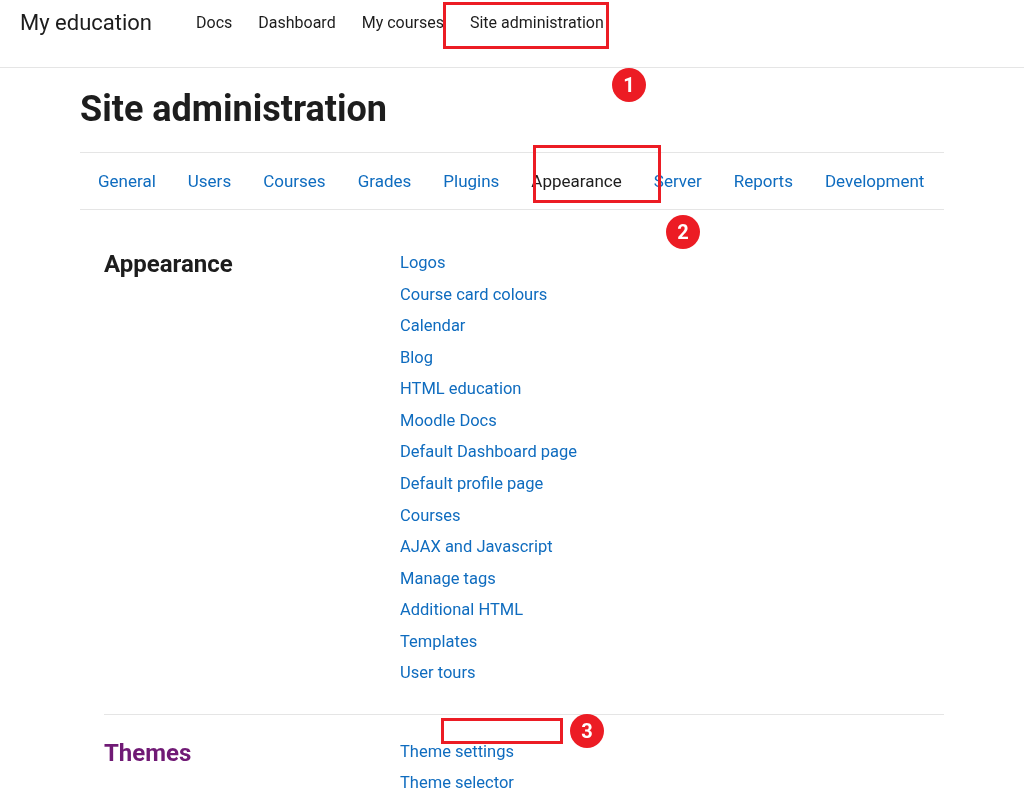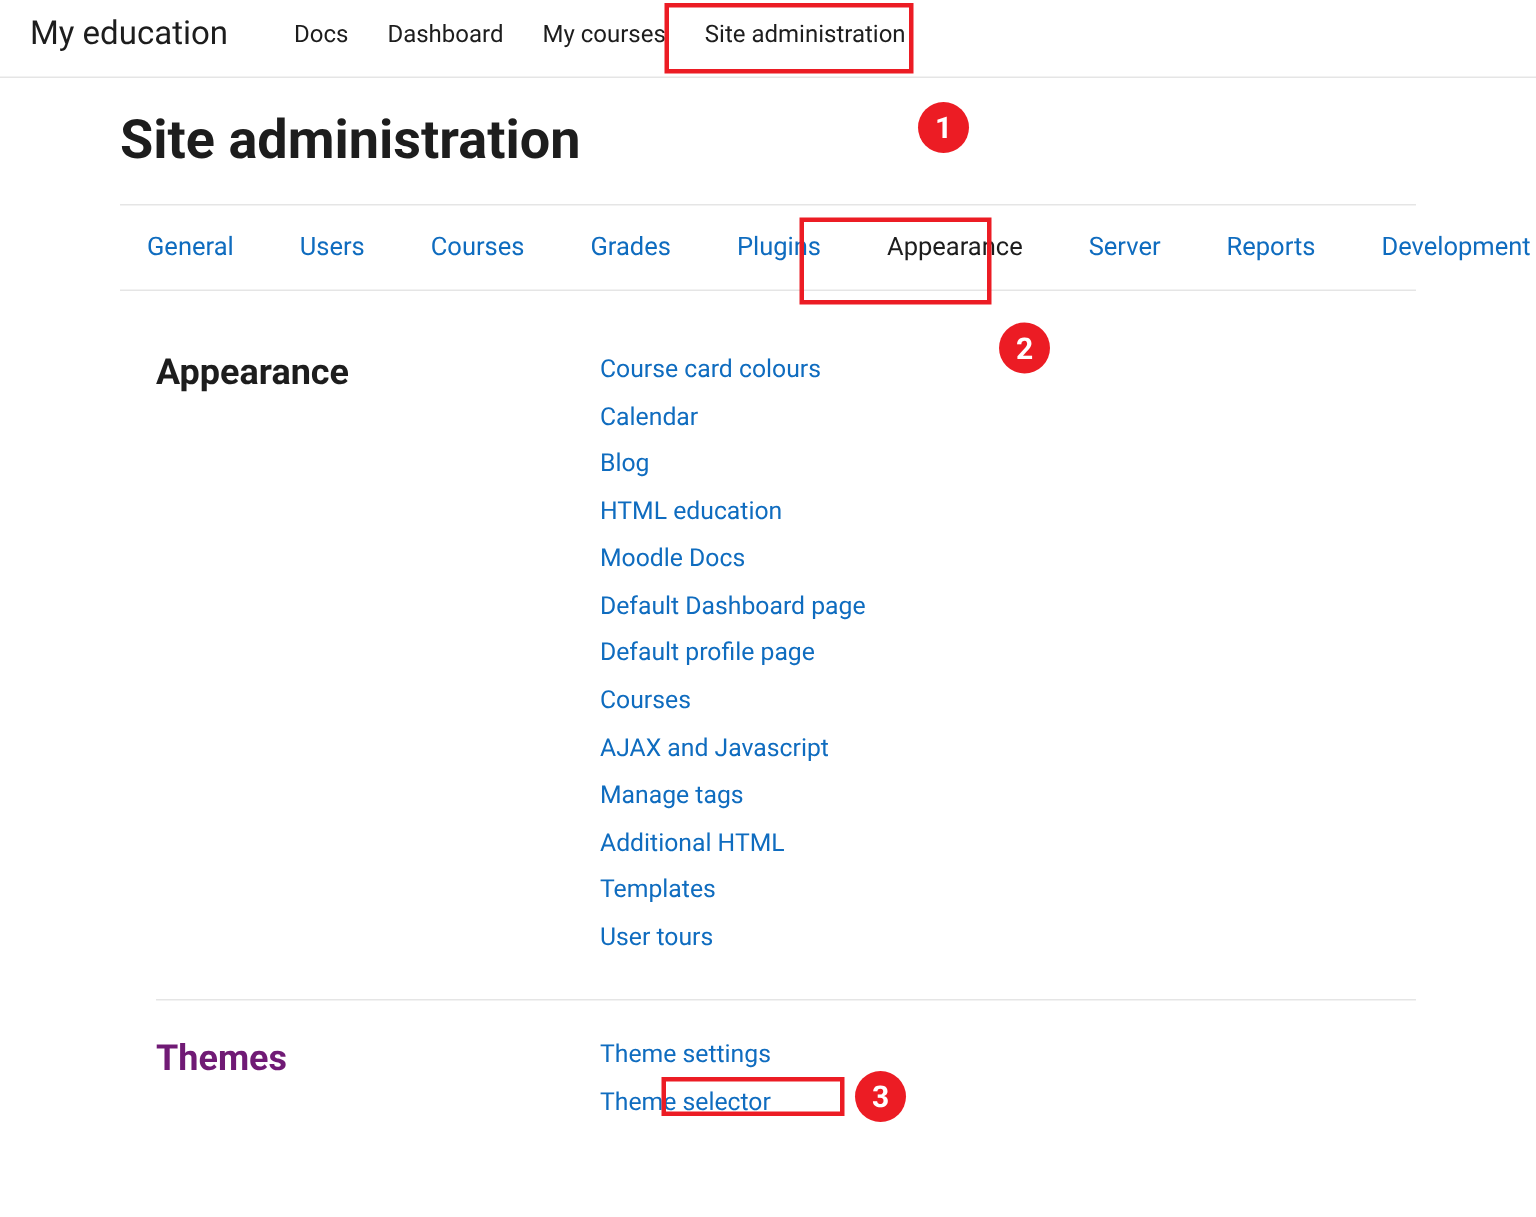--- a/index.html
+++ b/index.html
@@ -11,21 +11,21 @@
       font-family: -apple-system, BlinkMacSystemFont, "Segoe UI", Roboto, "Helvetica Neue", Arial, sans-serif;
       background: #ffffff;
       color: #1d1d1d;
       width: 1024px;
       height: 811px;
       overflow: hidden;
     }
     .top-nav {
       display: flex;
       align-items: center;
-      padding: 10px 20px 16px 20px;
+      padding: 10px 20px 32px 20px;
       border-bottom: 1px solid #e5e5e5;
     }
     .brand {
       font-size: 22px;
       font-weight: 400;
       color: #1d1d1d;
       margin-right: 40px;
     }
     .top-nav-items {
       display: flex;
@@ -41,21 +41,21 @@
       padding: 20px 80px 0 80px;
     }
     .page-title {
       font-size: 36px;
       font-weight: 700;
       color: #1d1d1d;
       margin-bottom: 22px;
     }
     .tabs-row {
       display: flex;
-      gap: 36px;
+      gap: 24px;
       padding: 12px 14px;
       border-top: 1px solid #e5e5e5;
       border-bottom: 1px solid #e5e5e5;
       margin-bottom: 40px;
     }
     .tab {
       font-size: 17px;
       color: #0f6cbf;
       cursor: pointer;
       padding: 6px 4px;
@@ -148,20 +148,21 @@
     <div class="tab">Plugins</div>
     <div class="tab active">Appearance</div>
     <div class="tab">Server</div>
     <div class="tab">Reports</div>
     <div class="tab">Development</div>
   </div>
 
   <div class="section-row">
     <div class="section-heading">Appearance</div>
     <div class="link-list">
+      <div class="link-item">Logos</div>
       <div class="link-item">Course card colours</div>
       <div class="link-item">Calendar</div>
       <div class="link-item">Blog</div>
       <div class="link-item">HTML education</div>
       <div class="link-item">Moodle Docs</div>
       <div class="link-item">Default Dashboard page</div>
       <div class="link-item">Default profile page</div>
       <div class="link-item">Courses</div>
       <div class="link-item">AJAX and Javascript</div>
       <div class="link-item">Manage tags</div>

